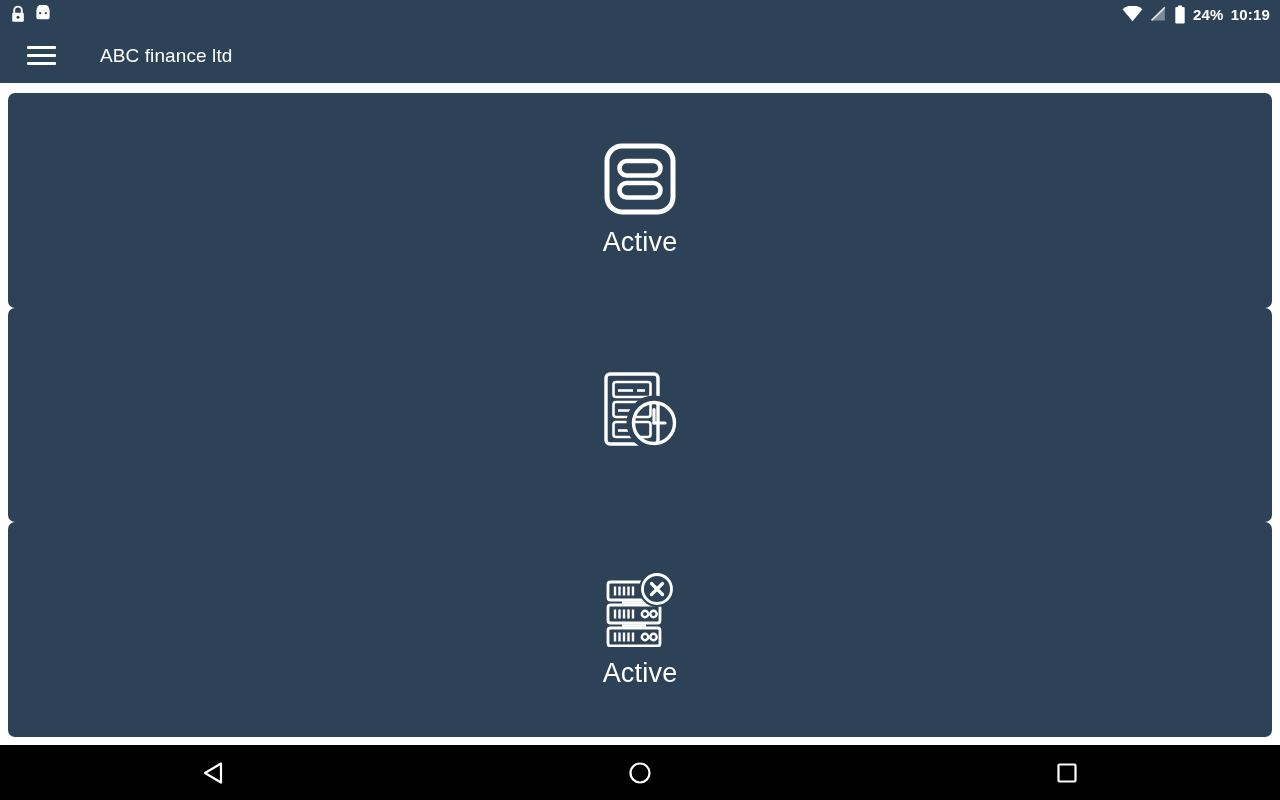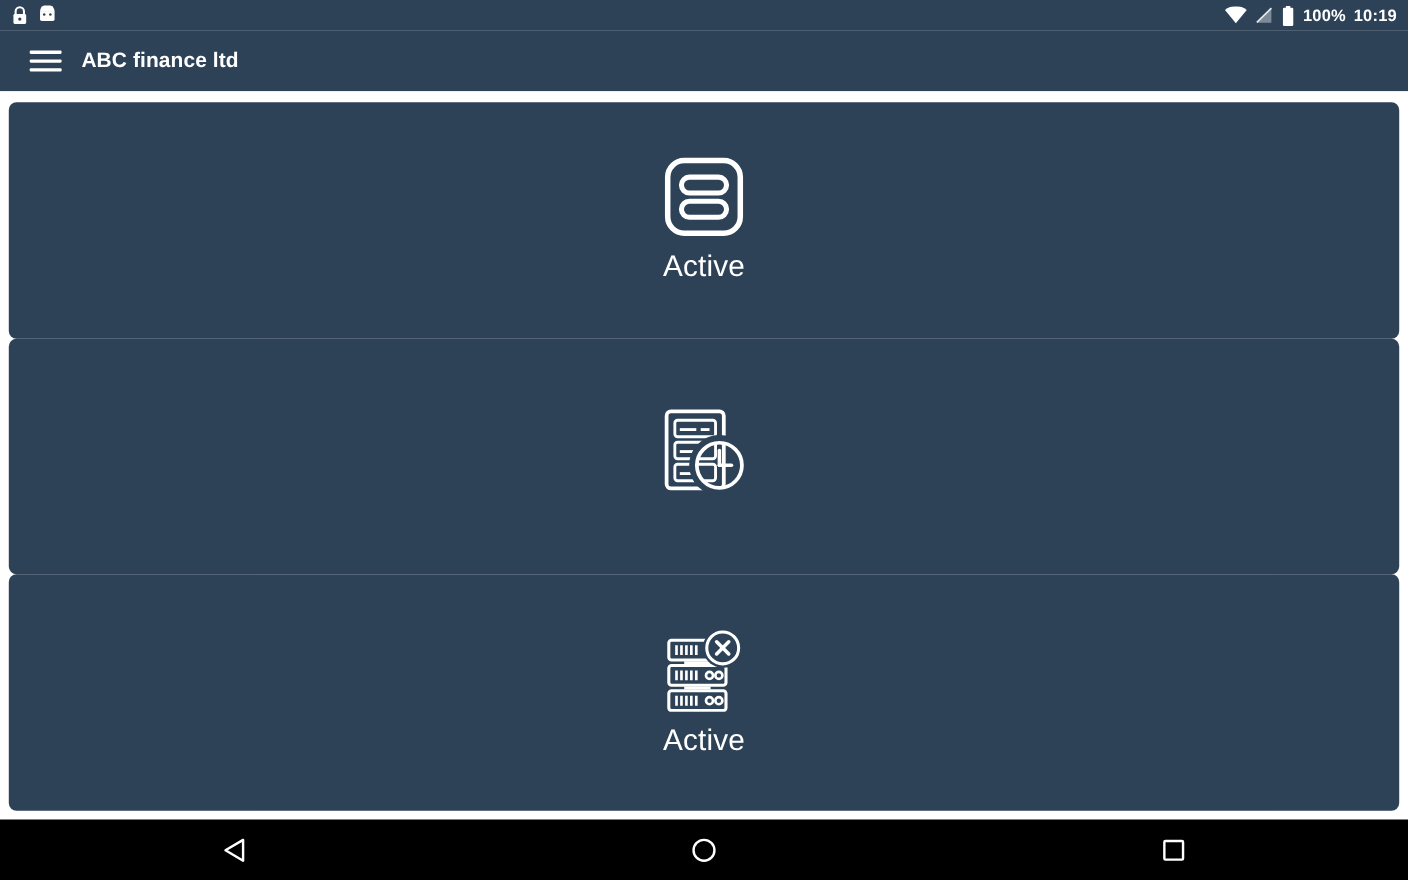--- a/index.html
+++ b/index.html
@@ -71,22 +71,22 @@
   .hamburger span {
     display: block;
     height: 3px;
     width: 29px;
     background: #ffffff;
     border-radius: 1px;
   }
   .appbar-title {
     color: #ffffff;
     font-size: 19px;
-    font-weight: bold;
-    margin-left: 17px;
+    font-weight: normal;
+    margin-left: 43px;
     letter-spacing: 0.1px;
   }
 
   
   .content {
     flex: 1 1 auto;
     background: #ffffff;
     padding: 10px 8px 8px 8px;
     display: flex;
     flex-direction: column;
@@ -167,21 +167,21 @@
 
       <svg class="sb-icon" width="17" height="16" viewBox="0 0 17 16">
         <path d="M1.2 14.6 L14.8 1.2 L14.8 14.6 Z" fill="#7d8b99"></path>
         <line x1="1.6" y1="14.4" x2="14.8" y2="1.4" stroke="#e6e9ec" stroke-width="1.5"></line>
       </svg>
 
       <svg class="sb-icon" width="12" height="19" viewBox="0 0 12 19">
         <rect x="3.9" y="0.4" width="4.2" height="1.8" rx="0.5" fill="#ffffff"></rect>
         <rect x="1.3" y="2.0" width="9.4" height="16.6" rx="1.1" fill="#ffffff"></rect>
       </svg>
-      <span class="sb-text">100%</span>
+      <span class="sb-text">24%</span>
       <span class="sb-text">10:19</span>
     </div>
   </div>
 
   <div class="appbar">
     <div class="hamburger">
       <span></span>
       <span></span>
       <span></span>
     </div>

